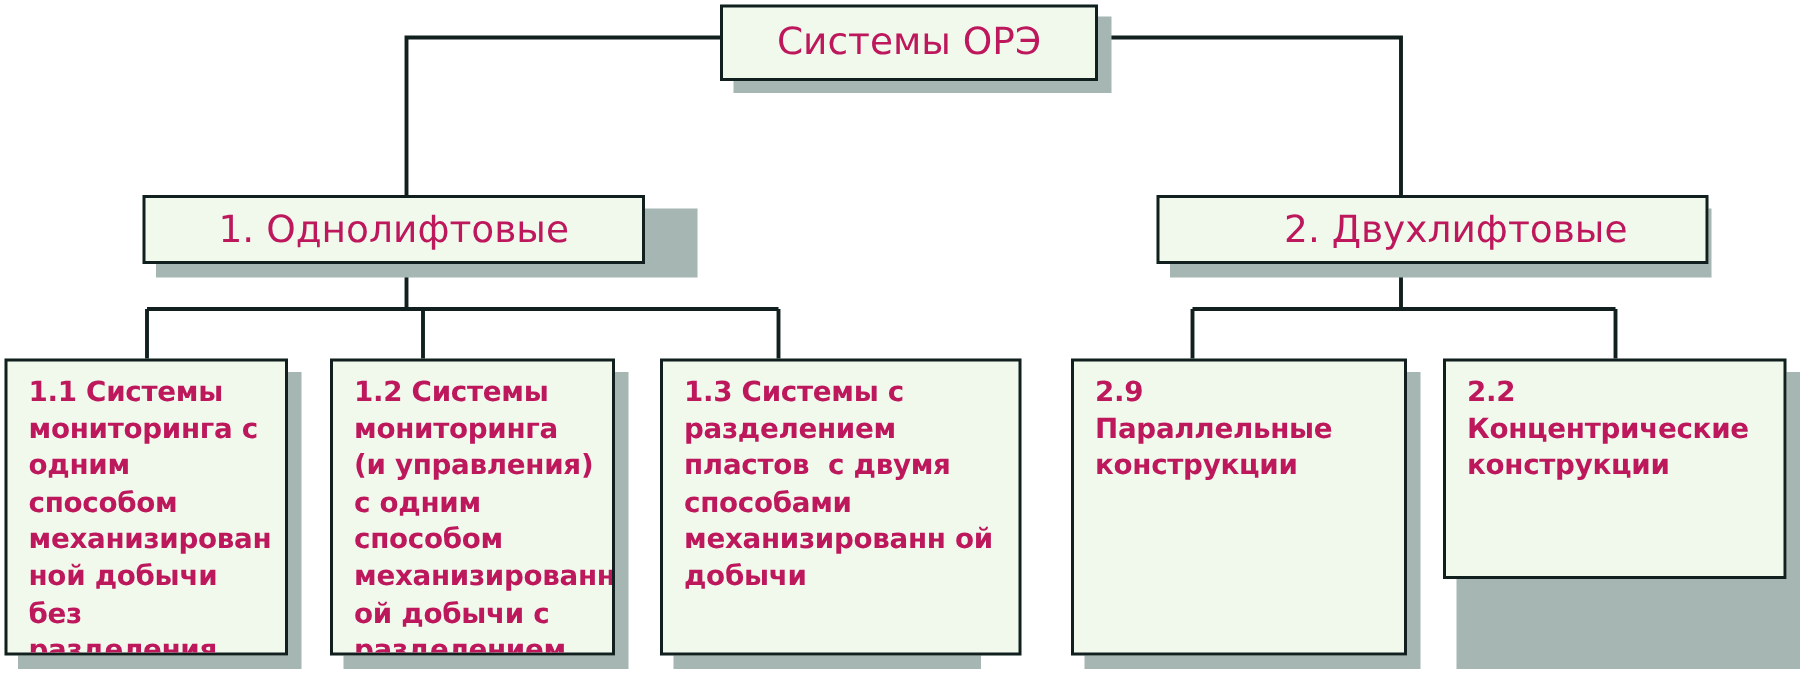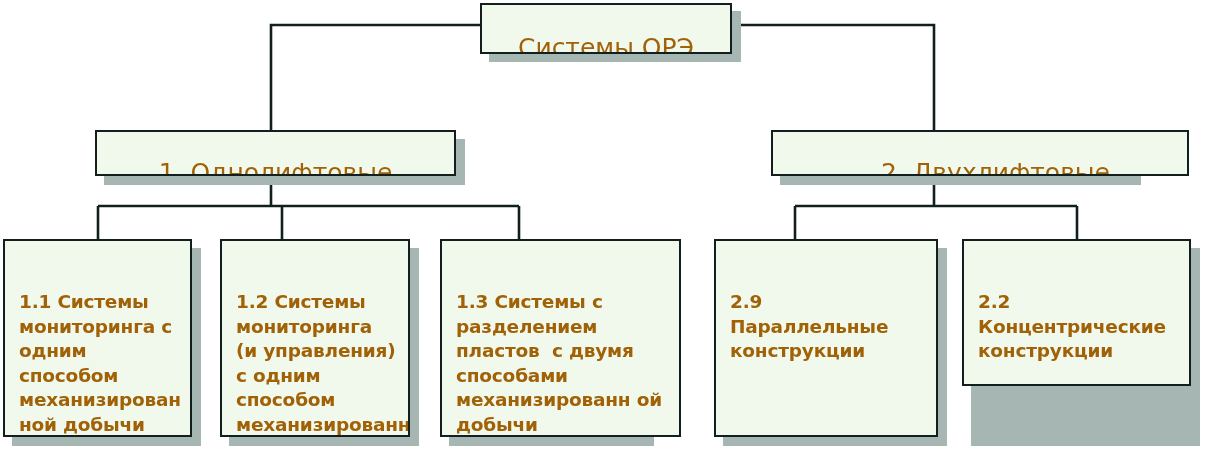--- a/index.html
+++ b/index.html
@@ -36,23 +36,22 @@
   .node {
     position: absolute;
     box-sizing: border-box;
     background: #f1f9ed;
     border: 2px solid #11201e;
     z-index: 2;
     overflow: hidden;
   }
   .node .label {
     display: block;
-    color: #a16207;
+    color: #be185d;
     white-space: pre-wrap;
-    margin-top: 40px;
   }
   
   .node.level-top .label,
   .node.level-two .label {
     text-align: center;
     font-size: 25px;
     line-height: 1.05;
     font-weight: 400;
   }
   .node.level-top,
@@ -104,25 +103,25 @@
   <div class="shadow" style="left:12px;  top:248px; width:189px; height:198px;"></div>
   <div class="shadow" style="left:229px; top:248px; width:190px; height:198px;"></div>
   <div class="shadow" style="left:449px; top:248px; width:205px; height:198px;"></div>
   <div class="shadow" style="left:723px; top:248px; width:224px; height:198px;"></div>
   <div class="shadow" style="left:971px; top:248px; width:229px; height:198px;"></div>
 
   <div class="node level-top" style="left:480px; top:3px; width:252px; height:51px;">
     <span class="label">Системы ОРЭ</span>
   </div>
 
-  <div class="node level-two" style="left:95px; top:130px; width:361px; height:46px;">
+  <div class="node level-two" style="left:95px; top:130px; width:335px; height:46px;">
     <span class="label">1. Однолифтовые</span>
   </div>
 
-  <div class="node level-two" style="left:771px; top:130px; width:418px; height:46px;padding-left:31px;">
+  <div class="node level-two" style="left:771px; top:130px; width:368px; height:46px;padding-left:31px;">
     <span class="label">2. Двухлифтовые</span>
   </div>
 
   <div class="node leaf" style="left:3px; top:239px; width:189px; height:198px;">
     <span class="label">1.1 Системы мониторинга с одним способом механизирован ной добычи без разделения пластов</span>
   </div>
 
   <div class="node leaf" style="left:220px; top:239px; width:190px; height:198px;">
     <span class="label">1.2 Системы мониторинга (и управления) с одним способом механизированн ой добычи с разделением пластов</span>
   </div>

